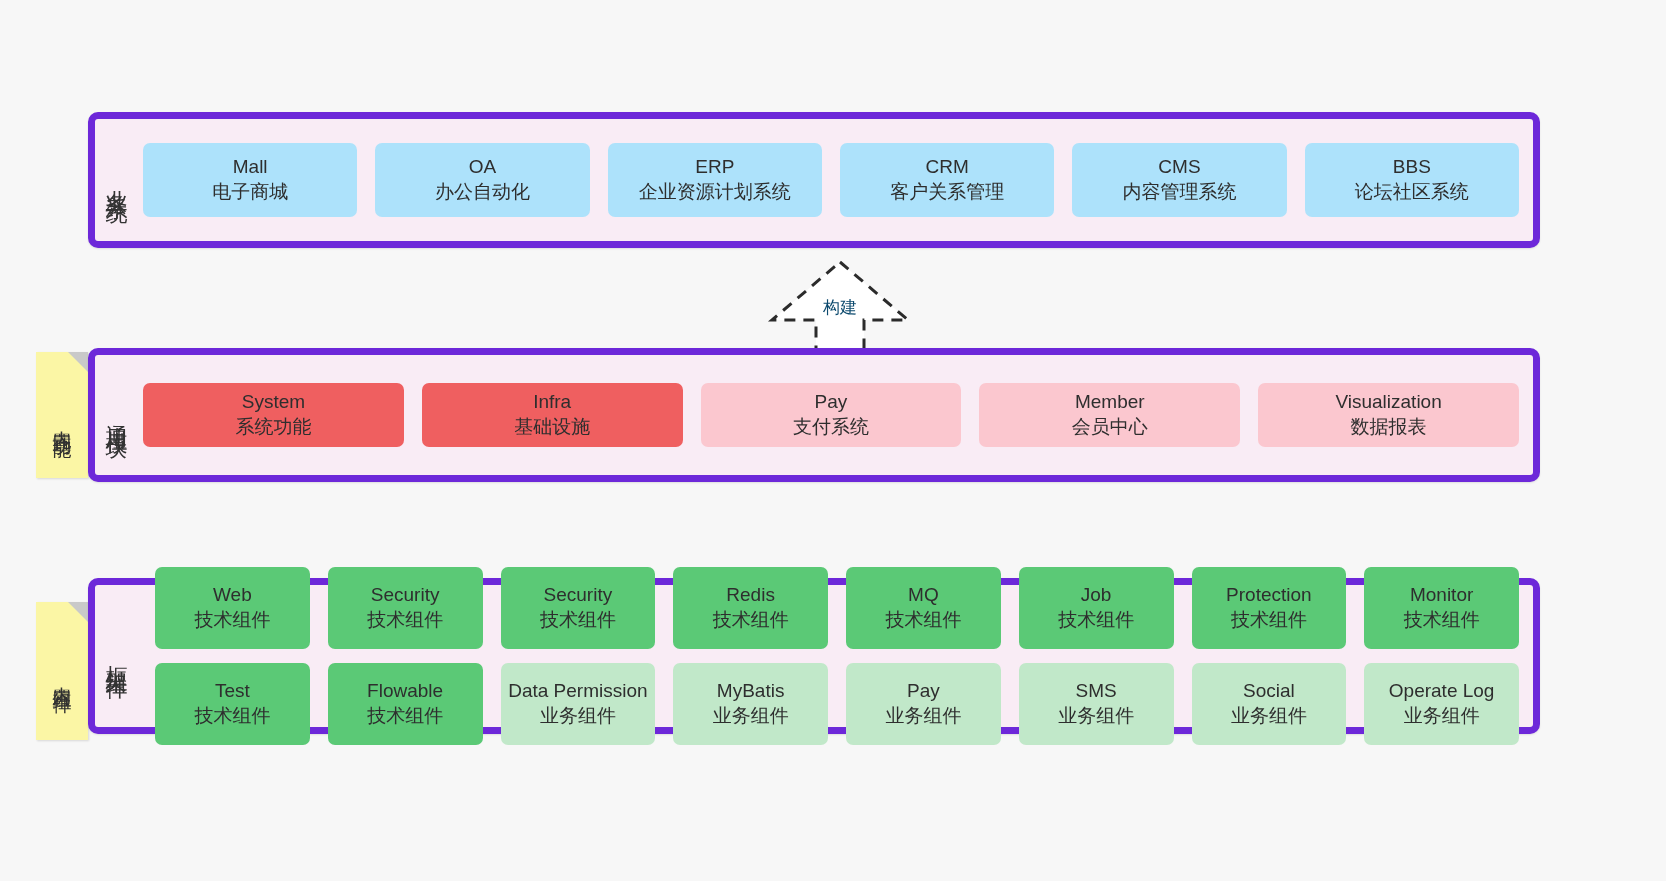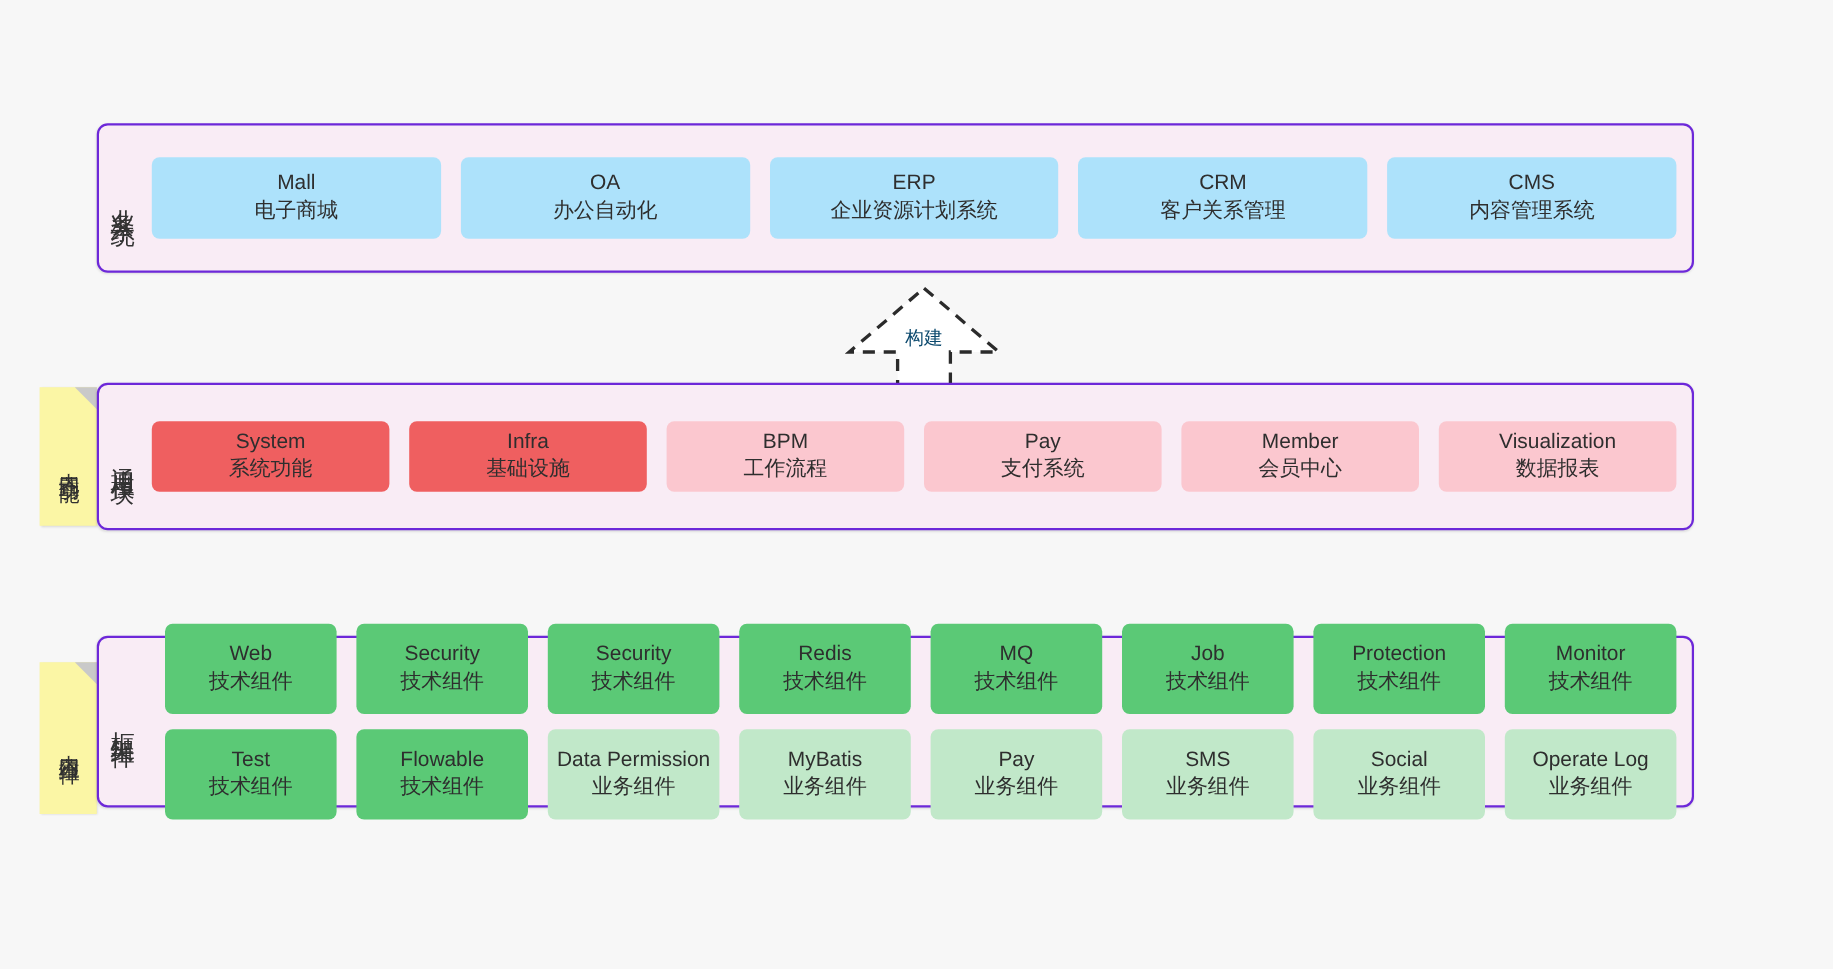--- a/index.html
+++ b/index.html
@@ -13,21 +13,21 @@
   .canvas {
     position: relative;
     width: 1666px;
     height: 881px;
   }
 
   
   .layer {
     position: absolute;
     background: #f9ecf5;
-    border: 2px solid #6d28d9;
+    border: 7px solid #6d28d9;
     border-radius: 10px;
     display: flex;
     align-items: stretch;
     box-shadow: 0 1px 2px rgba(0,0,0,0.10);
   }
   .layer-title {
     flex: 0 0 auto;
     width: 44px;
     display: flex;
     align-items: center;
@@ -162,20 +162,24 @@
           <div class="t2">企业资源计划系统</div>
         </div>
         <div class="cell c-blue">
           <div class="t1">CRM</div>
           <div class="t2">客户关系管理</div>
         </div>
         <div class="cell c-blue">
           <div class="t1">CMS</div>
           <div class="t2">内容管理系统</div>
         </div>
+        <div class="cell c-blue">
+          <div class="t1">BBS</div>
+          <div class="t2">论坛社区系统</div>
+        </div>
       </div>
     </div>
   </div>
 
   <div class="connector" id="conn-build">
     <svg viewBox="0 0 160 98" preserveAspectRatio="none" aria-hidden="true">
       <path d="M80 4 L148 62 L104 62 L104 94 L56 94 L56 62 L12 62 Z" fill="#ffffff" stroke="#2b2b2b" stroke-width="3" stroke-dasharray="11 8" stroke-linejoin="miter"></path>
     </svg>
     <div class="conn-label">构建</div>
   </div>
@@ -193,24 +197,20 @@
       <div class="row">
         <div class="cell c-red">
           <div class="t1">System</div>
           <div class="t2">系统功能</div>
         </div>
         <div class="cell c-red">
           <div class="t1">Infra</div>
           <div class="t2">基础设施</div>
         </div>
         <div class="cell c-pink">
-          <div class="t1">BPM</div>
-          <div class="t2">工作流程</div>
-        </div>
-        <div class="cell c-pink">
           <div class="t1">Pay</div>
           <div class="t2">支付系统</div>
         </div>
         <div class="cell c-pink">
           <div class="t1">Member</div>
           <div class="t2">会员中心</div>
         </div>
         <div class="cell c-pink">
           <div class="t1">Visualization</div>
           <div class="t2">数据报表</div>

